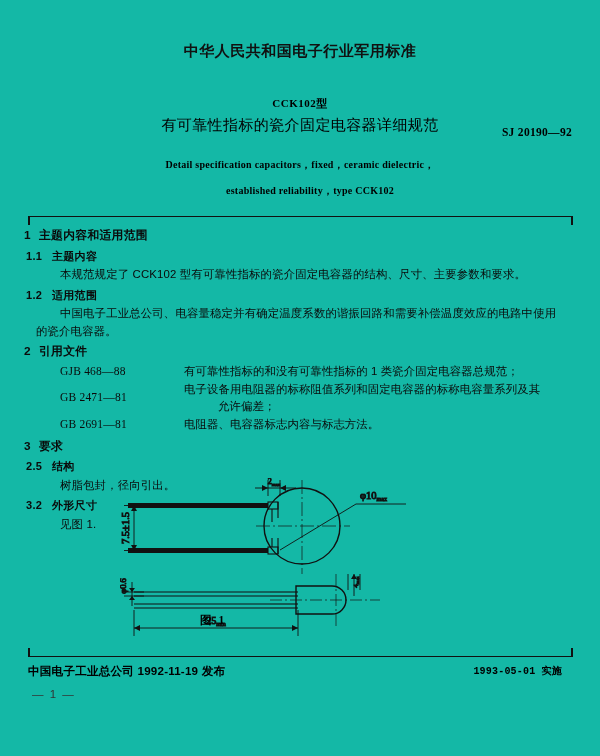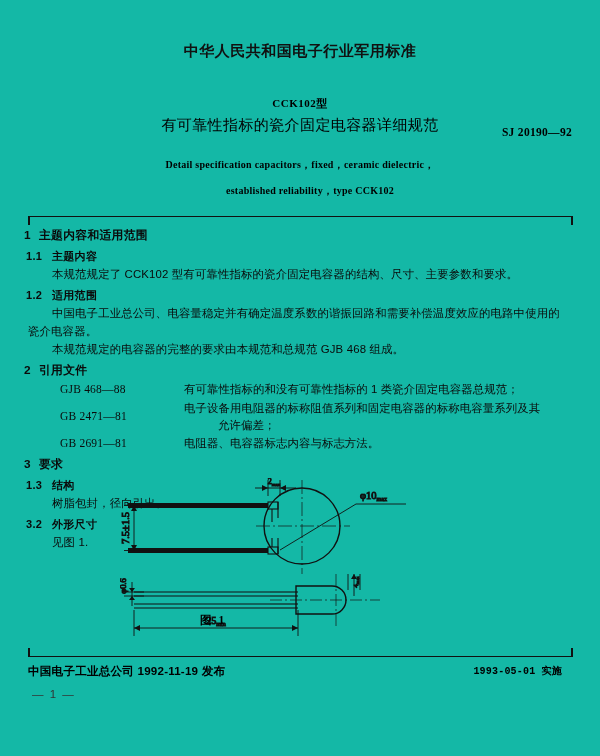--- a/index.html
+++ b/index.html
@@ -117,21 +117,21 @@
     letter-spacing: 0.3px;
     margin: 3px 0 1px 0;
   }
   .h1 { font-size: 11.8px; }
   .h2 { font-size: 11px; padding-left: 2px; }
   .h1 .num { display: inline-block; min-width: 15px; }
   .h2 .num { display: inline-block; min-width: 26px; }
   .para {
     text-indent: 24px;
     letter-spacing: 0.15px;
-    margin: 1px 4px;
+    margin: 1px 12px;
   }
 
   .ref-list { margin: 2px 0 4px 0; }
   .ref-row {
     display: flex;
     align-items: center;
     padding-left: 36px;
     margin-bottom: 1px;
   }
   .ref-code {
@@ -229,21 +229,20 @@
 
     <div class="h2">
       <span class="num">1.1</span><span>主题内容</span>
     </div>
     <div class="para">本规范规定了 CCK102 型有可靠性指标的瓷介固定电容器的结构、尺寸、主要参数和要求。</div>
 
     <div class="h2">
       <span class="num">1.2</span><span>适用范围</span>
     </div>
     <div class="para">中国电子工业总公司、电容量稳定并有确定温度系数的谐振回路和需要补偿温度效应的电路中使用的瓷介电容器。</div>
-    <div class="para">本规范规定的电容器的完整的要求由本规范和总规范 GJB 468 组成。</div>
 
     <div class="h1">
       <span class="num">2</span><span>引用文件</span>
     </div>
 
     <div class="ref-list">
       <div class="ref-row">
         <div class="ref-code">GJB 468—88</div>
         <div class="ref-text">
           <span>有可靠性指标的和没有可靠性指标的 1 类瓷介固定电容器总规范；</span>
@@ -262,21 +261,21 @@
           <span>电阻器、电容器标志内容与标志方法。</span>
         </div>
       </div>
     </div>
 
     <div class="h1">
       <span class="num">3</span><span>要求</span>
     </div>
 
     <div class="h2">
-      <span class="num">1.3</span><span>结构</span>
+      <span class="num">2.5</span><span>结构</span>
     </div>
     <div class="para">树脂包封，径向引出。</div>
 
     <div class="h2">
       <span class="num">3.2</span><span>外形尺寸</span>
     </div>
     <div class="para">见图 1.</div>
 
   </div>
 

